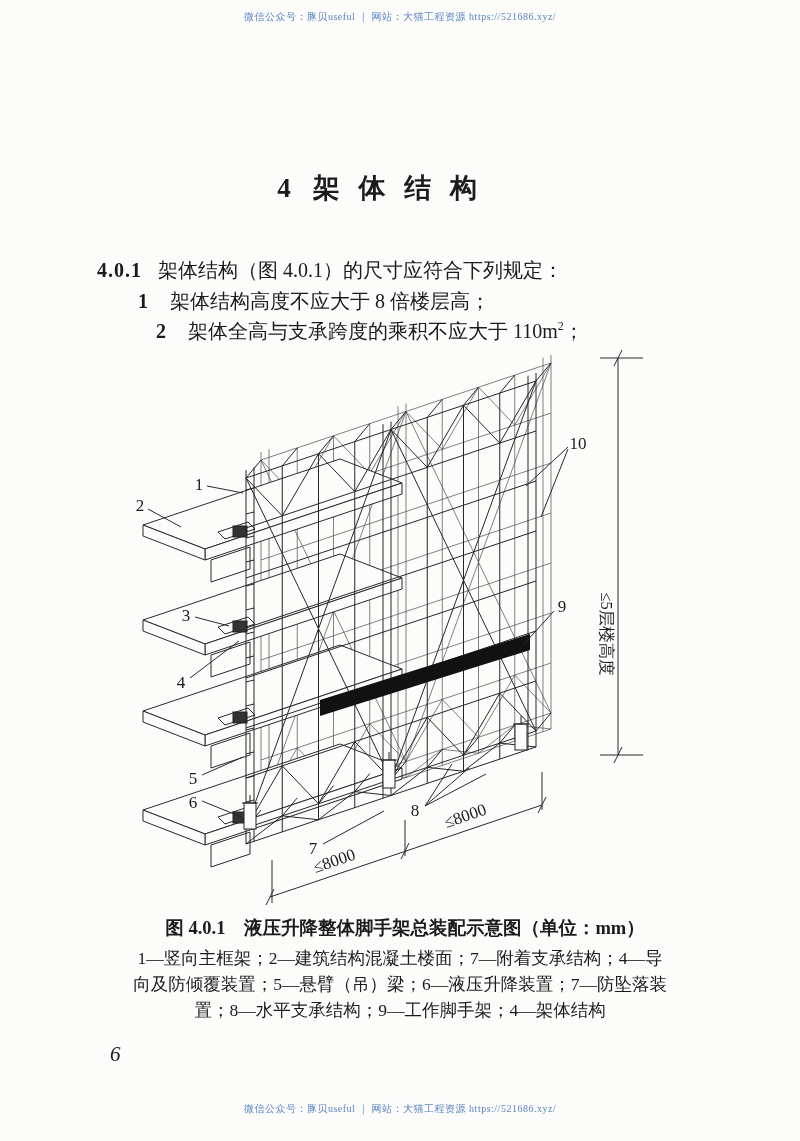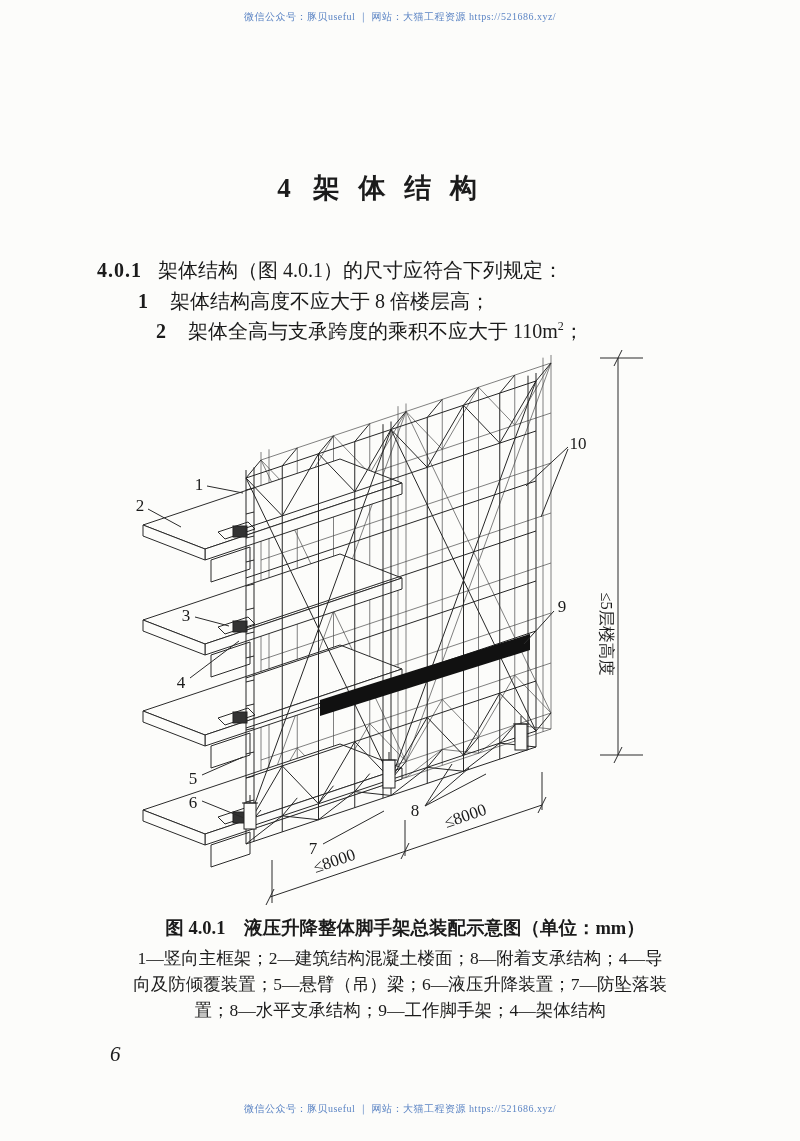--- a/index.html
+++ b/index.html
@@ -289,19 +289,19 @@
     <line x1="600" y1="358" x2="643" y2="358"></line>
     <line x1="600" y1="755" x2="643" y2="755"></line>
     <line x1="614" y1="366" x2="622" y2="350"></line>
     <line x1="614" y1="763" x2="622" y2="747"></line>
   </g>
   <text x="0" y="0" font-size="16.5" text-anchor="middle" transform="translate(601,634) rotate(90)">≤5层楼高度</text>
 </svg>
 
 <div class="abs caption">图 4.0.1　液压升降整体脚手架总装配示意图（单位：mm）</div>
 <div class="abs legend">
-  <div>1—竖向主框架；2—建筑结构混凝土楼面；8—附着支承结构；4—导</div>
+  <div>1—竖向主框架；2—建筑结构混凝土楼面；7—附着支承结构；4—导</div>
   <div>向及防倾覆装置；5—悬臂（吊）梁；6—液压升降装置；7—防坠落装</div>
   <div>置；8—水平支承结构；9—工作脚手架；4—架体结构</div>
 </div>
 
 <div class="abs pagenum">6</div>
 <div class="abs watermark wm-bottom">微信公众号：豚贝useful ｜ 网站：大猫工程资源 https://521686.xyz/</div>
 
 </body></html>

